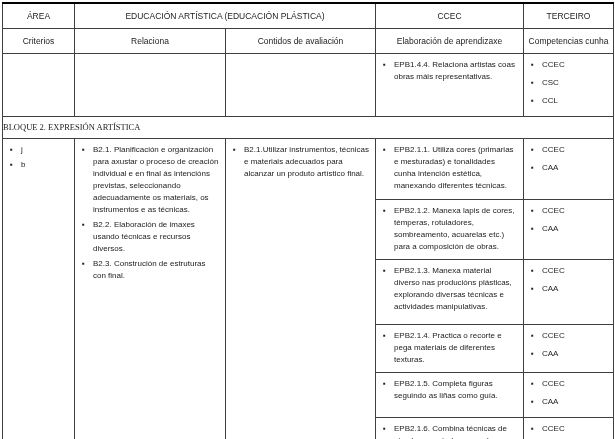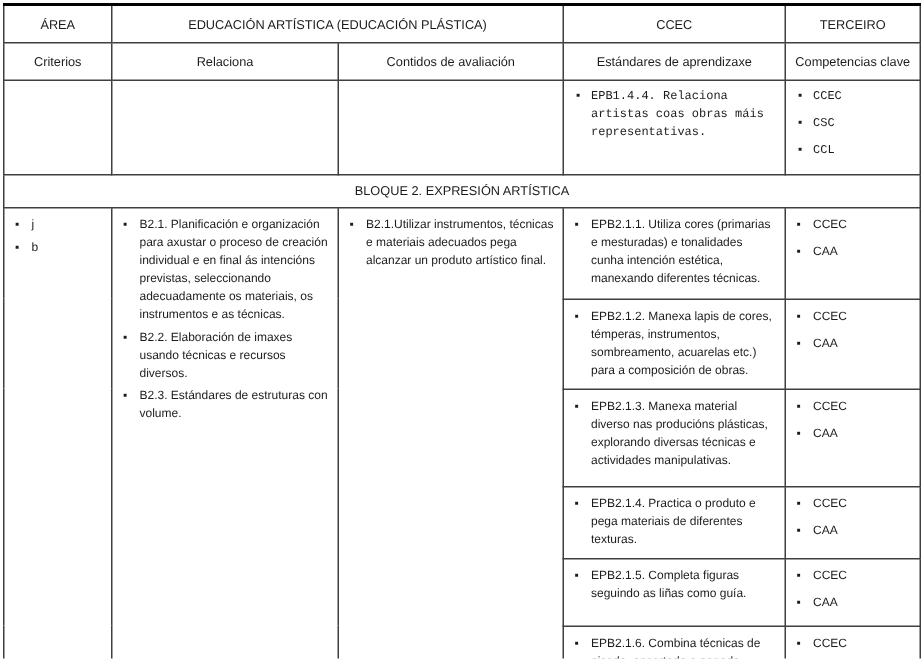--- a/index.html
+++ b/index.html
@@ -31,26 +31,26 @@
   col.c3 { width: 150px; }
   col.c4 { width: 148px; }
   col.c5 { width: 90px; }
 
   tr.hdr  { height: 25px; }
   tr.hdr th {
     text-align: center;
     vertical-align: middle;
     font-size: 8.5px;
   }
-  tr.r-epb144 { height: 53px; font-family: Liberation Mono, monospace; }
+  tr.r-epb144 { height: 53px; }
   tr.bloque { height: 22px; }
   tr.bloque td {
-    text-align: center;
     vertical-align: middle;
     font-size: 8.5px;
+    font-family: Liberation Serif, serif;
   }
   tr.sr1 { height: 61px; }
   tr.sr2 { height: 58px; }
   tr.sr3 { height: 65px; }
   tr.sr4 { height: 45px; }
   tr.sr5 { height: 35px; }
   tr.sr6 { height: 42px; }
 
   .cellpad { padding: 5px 5px 3px 5px; }
 
@@ -92,22 +92,22 @@
     <th>ÁREA</th>
     <th colspan="2">EDUCACIÓN ARTÍSTICA (EDUCACIÓN PLÁSTICA)</th>
     <th>CCEC</th>
     <th>TERCEIRO</th>
   </tr>
 
   <tr class="hdr">
     <th>Criterios</th>
     <th>Relaciona</th>
     <th>Contidos de avaliación</th>
-    <th>Estándares de aprendizaxe</th>
-    <th>Competencias clave</th>
+    <th>Elaboración de aprendizaxe</th>
+    <th>Competencias cunha</th>
   </tr>
 
   <tr class="r-epb144">
     <td></td>
     <td></td>
     <td></td>
     <td>
       <div class="cellpad">
         <ul class="blist">
           <li>EPB1.4.4. Relaciona artistas coas obras máis representativas.</li>
@@ -136,28 +136,28 @@
           <li>j</li>
           <li>b</li>
         </ul>
       </div>
     </td>
     <td rowspan="6">
       <div class="cellpad">
         <ul class="blist">
           <li>B2.1. Planificación e organización para axustar o proceso de creación individual e en final ás intencións previstas, seleccionando adecuadamente os materiais, os instrumentos e as técnicas.</li>
           <li>B2.2. Elaboración de imaxes usando técnicas e recursos diversos.</li>
-          <li>B2.3. Estándares de estruturas con volume.</li>
+          <li>B2.3. Construción de estruturas con final.</li>
         </ul>
       </div>
     </td>
     <td rowspan="6">
       <div class="cellpad">
         <ul class="blist">
-          <li>B2.1.Utilizar instrumentos, técnicas e materiais adecuados pega alcanzar un produto artístico final.</li>
+          <li>B2.1.Utilizar instrumentos, técnicas e materiais adecuados para alcanzar un produto artístico final.</li>
         </ul>
       </div>
     </td>
     <td>
       <div class="cellpad">
         <ul class="blist">
           <li>EPB2.1.1. Utiliza cores (primarias e mesturadas) e tonalidades cunha intención estética, manexando diferentes técnicas.</li>
         </ul>
       </div>
     </td>
@@ -168,21 +168,21 @@
           <li>CAA</li>
         </ul>
       </div>
     </td>
   </tr>
 
   <tr class="sr2">
     <td>
       <div class="cellpad">
         <ul class="blist">
-          <li>EPB2.1.2. Manexa lapis de cores, témperas, instrumentos, sombreamento, acuarelas etc.) para a composición de obras.</li>
+          <li>EPB2.1.2. Manexa lapis de cores, témperas, rotuladores, sombreamento, acuarelas etc.) para a composición de obras.</li>
         </ul>
       </div>
     </td>
     <td>
       <div class="cellpad">
         <ul class="blist comp">
           <li>CCEC</li>
           <li>CAA</li>
         </ul>
       </div>
@@ -204,21 +204,21 @@
           <li>CAA</li>
         </ul>
       </div>
     </td>
   </tr>
 
   <tr class="sr4">
     <td>
       <div class="cellpad">
         <ul class="blist">
-          <li>EPB2.1.4. Practica o produto e pega materiais de diferentes texturas.</li>
+          <li>EPB2.1.4. Practica o recorte e pega materiais de diferentes texturas.</li>
         </ul>
       </div>
     </td>
     <td>
       <div class="cellpad">
         <ul class="blist comp">
           <li>CCEC</li>
           <li>CAA</li>
         </ul>
       </div>

